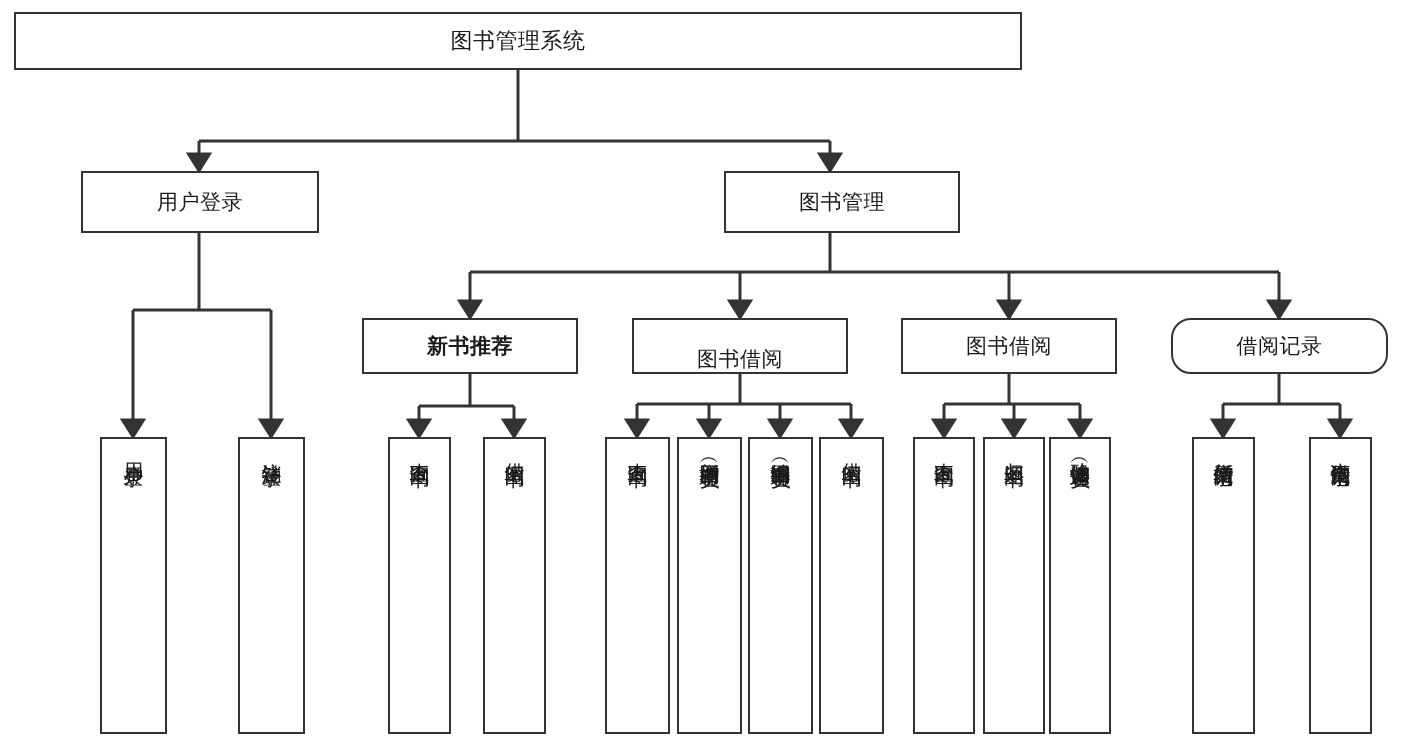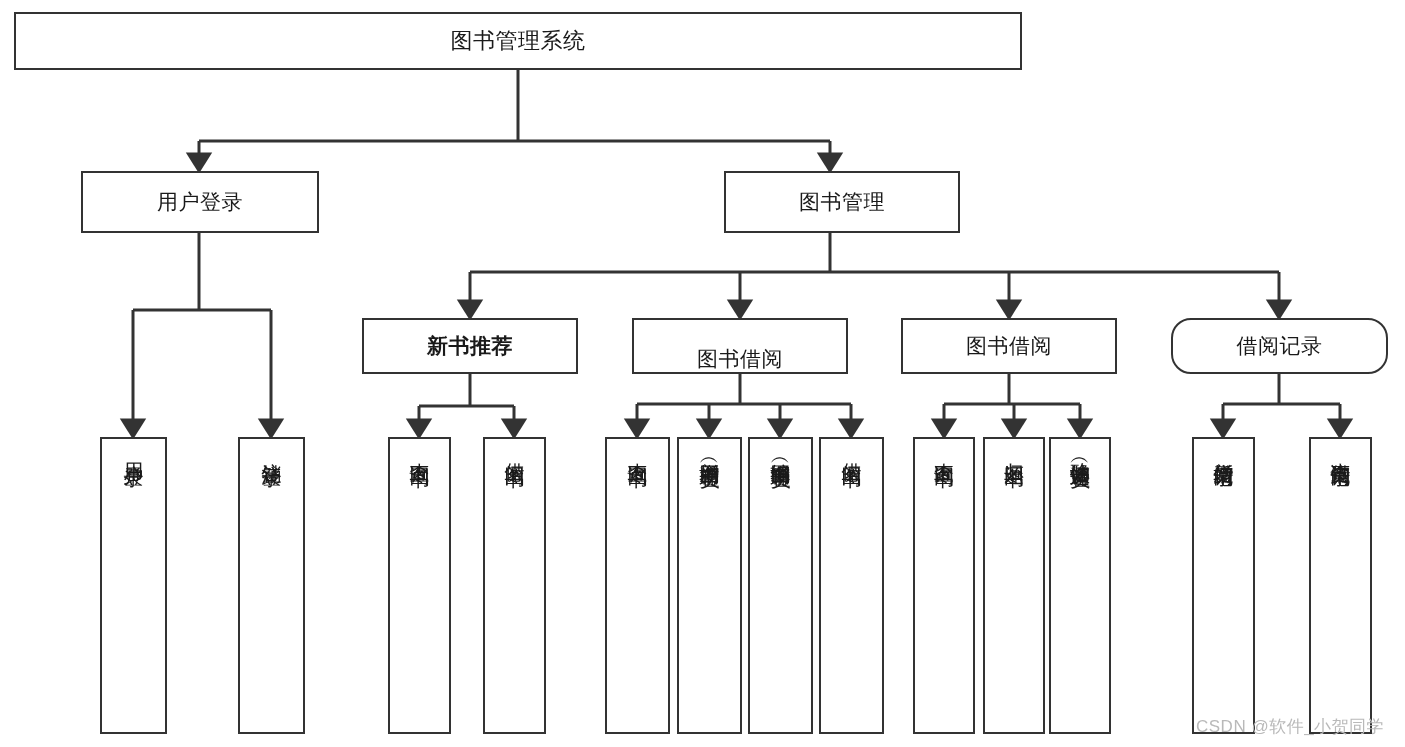--- a/index.html
+++ b/index.html
@@ -190,15 +190,14 @@
     <span class="label">确认归还（管理员）</span>
   </div>
 
   <div class="node vert tall" style="left:1192px; top:437px; width:63px; height:297px;">
     <span class="label">新增借阅记录</span>
   </div>
   <div class="node vert tall" style="left:1309px; top:437px; width:63px; height:297px;">
     <span class="label">查询借阅记录</span>
   </div>
 
-  <div class="watermark" style="left:1196px; top:715px;">CSDN @软件_小贺同学</div>
 
 </div>
 
 </body></html>

